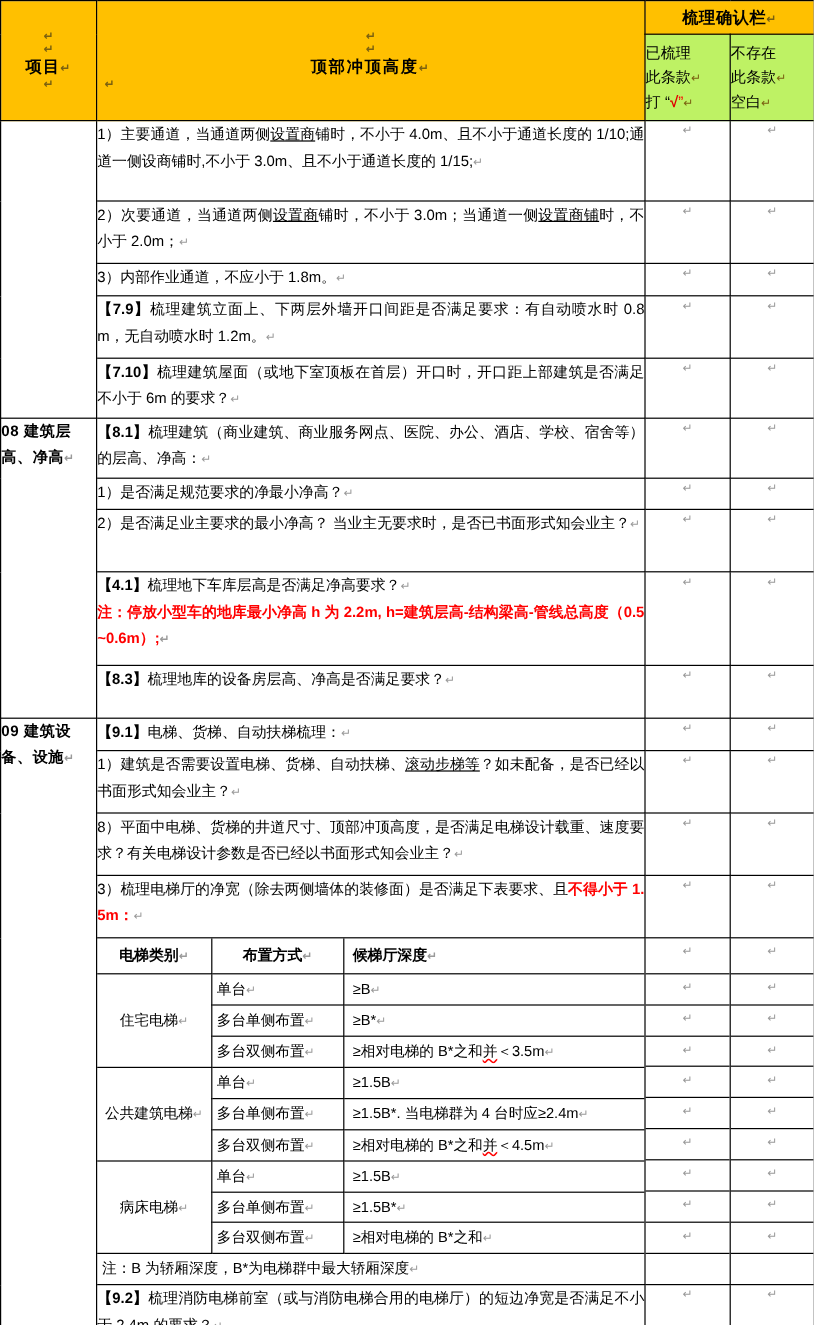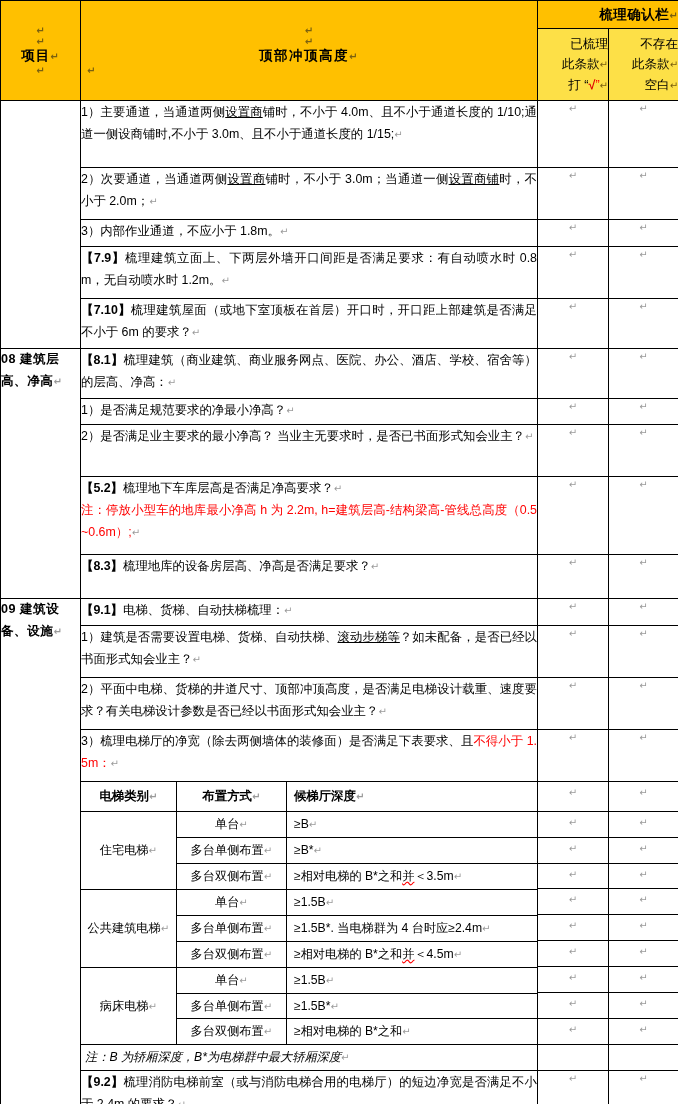--- a/index.html
+++ b/index.html
@@ -27,38 +27,38 @@
   
   .hdr {
     background: #FFC000;
     text-align: center;
     font-weight: bold;
     vertical-align: middle !important;
     padding: 2px 3px;
   }
   .hdr-proj { font-size: 13.5px; letter-spacing: 1px; }
   .hdr-guide { font-size: 13.5px; letter-spacing: 1.5px; }
-  .hdr-confirm { font-size: 13.5px; letter-spacing: 0.5px; padding: 4px 0; text-align: right; }
+  .hdr-confirm { font-size: 13.5px; letter-spacing: 0.5px; padding: 4px 0; }
   .hdr-sub {
-    background: #fde047;
-    text-align: right;
+    background: #bef264;
+    text-align: left;
     font-size: 12.6px;
     font-weight: normal;
     line-height: 1.62;
     vertical-align: middle !important;
     padding: 3px 2px 4px;
   }
   .pilcrow {
     color: #9a9a9a;
     font-size: 10px;
     font-family: "DejaVu Sans", sans-serif;
   }
   .pilcrow-hdr { color: #7a6010; }
   .red { color: #FF0000; }
-  .red-b { color: #FF0000; font-weight: normal; }
+  .red-b { color: #FF0000; font-weight: bold; }
   .chk { color: #E00000; font-weight: bold; }
   
   .sec {
     font-weight: bold;
     font-size: 12.6px;
     line-height: 1.72;
     padding: 4px 5px 4px 6px;
     letter-spacing: 0.5px;
   }
   .txt {
@@ -93,26 +93,26 @@
     vertical-align: middle;
   }
   table.ntab td.nhead {
     font-weight: bold;
     text-align: center;
     font-size: 12.4px;
     padding: 5px 4px;
   }
   table.ntab td.nhead.val { text-align: left; padding-left: 7px; }
   .ncat { text-align: center; vertical-align: middle; line-height: 1.9; }
-  .nway { text-align: center; }
+  .nway { text-align: left; }
   .nval { text-align: left; padding-left: 7px !important; }
   table.ntab td.nb-left { border-left: none; }
   table.ntab td.nb-right { border-right: none; }
   table.ntab td.nb-top { border-top: none; }
-  table.ntab td.nb-bottom { border-bottom: none; font-style: italic; }
+  table.ntab td.nb-bottom { border-bottom: none; }
   .note-row {
     font-size: 12.4px;
     padding: 5px 7px 6px;
     line-height: 1.6;
   }
 </style>
 </head>
 <body>
 
 <table class="doc">
@@ -192,21 +192,21 @@
     <td class="confirm-cell"><span class="pilcrow">↵</span></td>
     <td class="confirm-cell"><span class="pilcrow">↵</span></td>
   </tr>
   <tr>
     <td class="txt" style="height:52px"><span>2）是否满足业主要求的最小净高？ 当业主无要求时，是否已书面形式知会业主？</span><span class="pilcrow">↵</span></td>
     <td class="confirm-cell"><span class="pilcrow">↵</span></td>
     <td class="confirm-cell"><span class="pilcrow">↵</span></td>
   </tr>
   <tr>
     <td class="txt" style="height:78px">
-      <div><span><b>【5.2】</b>梳理地下车库层高是否满足净高要求？</span><span class="pilcrow">↵</span></div>
+      <div><span><b>【4.1】</b>梳理地下车库层高是否满足净高要求？</span><span class="pilcrow">↵</span></div>
       <div class="red-b"><span>注：停放小型车的地库最小净高 h 为 2.2m, h=建筑层高-结构梁高-管线总高度（0.5~0.6m）;</span><span class="pilcrow">↵</span></div>
     </td>
     <td class="confirm-cell"><span class="pilcrow">↵</span></td>
     <td class="confirm-cell"><span class="pilcrow">↵</span></td>
   </tr>
   <tr>
     <td class="txt" style="height:44px"><span><b>【8.3】</b>梳理地库的设备房层高、净高是否满足要求？</span><span class="pilcrow">↵</span></td>
     <td class="confirm-cell"><span class="pilcrow">↵</span></td>
     <td class="confirm-cell"><span class="pilcrow">↵</span></td>
   </tr>
@@ -216,21 +216,21 @@
     <td class="txt" style="height:27px"><span><b>【9.1】</b>电梯、货梯、自动扶梯梳理：</span><span class="pilcrow">↵</span></td>
     <td class="confirm-cell"><span class="pilcrow">↵</span></td>
     <td class="confirm-cell"><span class="pilcrow">↵</span></td>
   </tr>
   <tr>
     <td class="txt" style="height:52px"><span>1）建筑是否需要设置电梯、货梯、自动扶梯、<u>滚动步梯等</u>？如未配备，是否已经以书面形式知会业主？</span><span class="pilcrow">↵</span></td>
     <td class="confirm-cell"><span class="pilcrow">↵</span></td>
     <td class="confirm-cell"><span class="pilcrow">↵</span></td>
   </tr>
   <tr>
-    <td class="txt" style="height:52px"><span>2）平面中电梯、货梯的井道尺寸、顶部冲顶高度，是否满足电梯设计载重、速度要求？有关电梯设计参数是否已经以书面形式知会业主？</span><span class="pilcrow">↵</span></td>
+    <td class="txt" style="height:52px"><span>8）平面中电梯、货梯的井道尺寸、顶部冲顶高度，是否满足电梯设计载重、速度要求？有关电梯设计参数是否已经以书面形式知会业主？</span><span class="pilcrow">↵</span></td>
     <td class="confirm-cell"><span class="pilcrow">↵</span></td>
     <td class="confirm-cell"><span class="pilcrow">↵</span></td>
   </tr>
   <tr>
     <td class="txt" style="height:52px"><span>3）梳理电梯厅的净宽（除去两侧墙体的装修面）是否满足下表要求、且<span class="red-b">不得小于 1.5m：</span></span><span class="pilcrow">↵</span></td>
     <td class="confirm-cell"><span class="pilcrow">↵</span></td>
     <td class="confirm-cell"><span class="pilcrow">↵</span></td>
   </tr>
 
   <tr>

